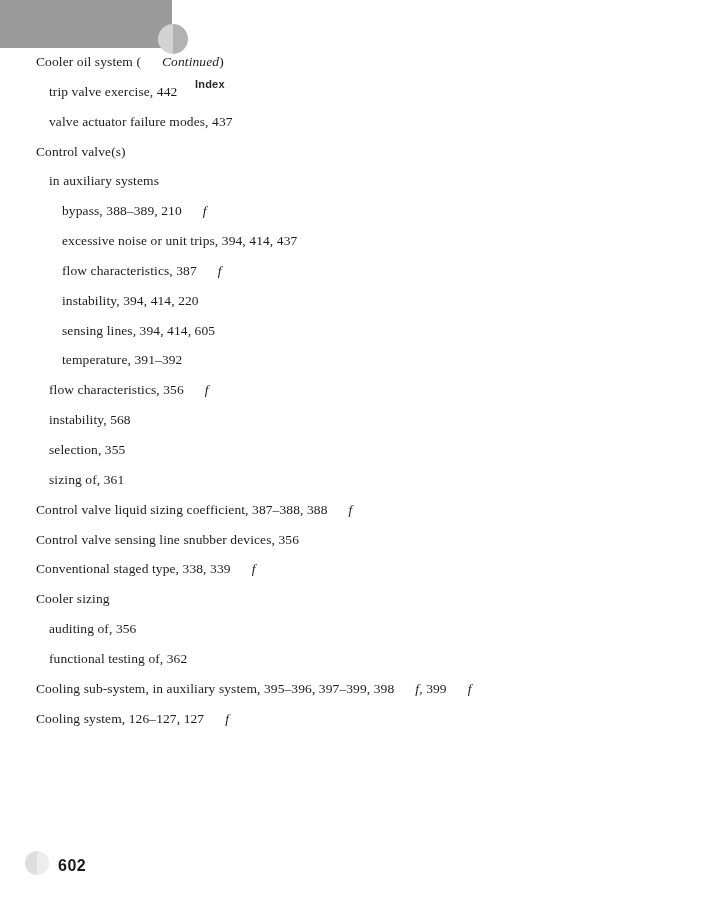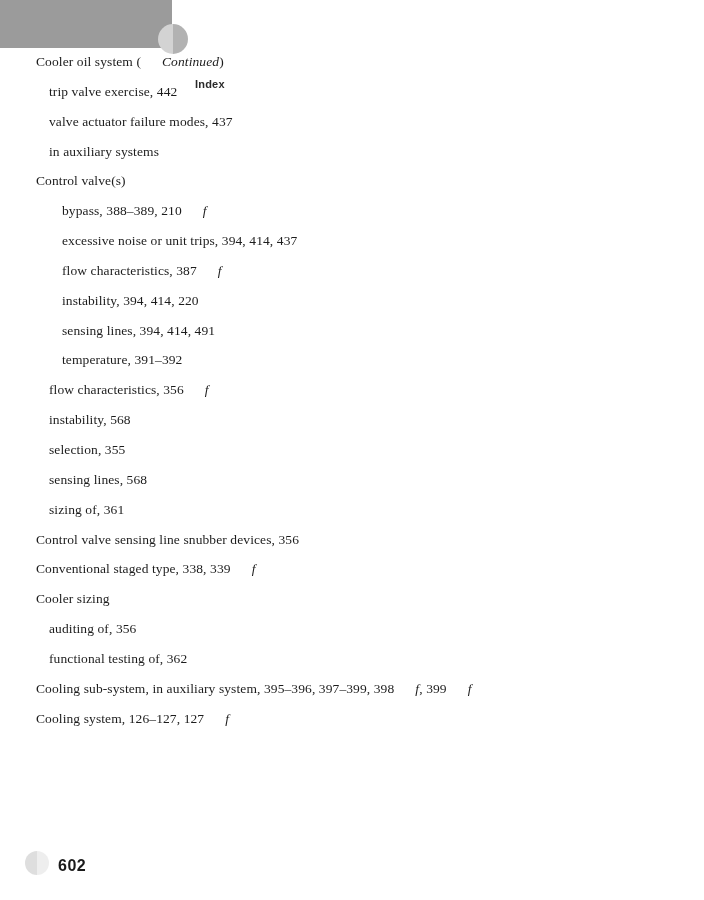--- a/index.html
+++ b/index.html
@@ -84,33 +84,33 @@
 <div class="page">
 
   <div class="header-box"></div>
   <div class="header-circle"></div>
   <div class="header-title">Index</div>
 
   <div class="index-list" id="index-list">
       <div class="index-entry level-0"><span class="seg-plain">Cooler oil system (</span><span class="seg-italic">Continued</span><span class="seg-plain">)</span></div>
       <div class="index-entry level-1"><span class="seg-plain">trip valve exercise, 442</span></div>
       <div class="index-entry level-1"><span class="seg-plain">valve actuator failure modes, 437</span></div>
+      <div class="index-entry level-0"><span class="seg-plain">Control valve(s)</span></div>
       <div class="index-entry level-1"><span class="seg-plain">in auxiliary systems</span></div>
-      <div class="index-entry level-0"><span class="seg-plain">Control valve(s)</span></div>
       <div class="index-entry level-2"><span class="seg-plain">bypass, 388–389, 210</span><span class="seg-italic">f</span></div>
       <div class="index-entry level-2"><span class="seg-plain">excessive noise or unit trips, 394, 414, 437</span></div>
       <div class="index-entry level-2"><span class="seg-plain">flow characteristics, 387</span><span class="seg-italic">f</span></div>
       <div class="index-entry level-2"><span class="seg-plain">instability, 394, 414, 220</span></div>
-      <div class="index-entry level-2"><span class="seg-plain">sensing lines, 394, 414, 491</span></div>
+      <div class="index-entry level-2"><span class="seg-plain">sensing lines, 394, 414, 605</span></div>
       <div class="index-entry level-2"><span class="seg-plain">temperature, 391–392</span></div>
       <div class="index-entry level-1"><span class="seg-plain">flow characteristics, 356</span><span class="seg-italic">f</span></div>
       <div class="index-entry level-1"><span class="seg-plain">instability, 568</span></div>
       <div class="index-entry level-1"><span class="seg-plain">selection, 355</span></div>
-      <div class="index-entry level-1"><span class="seg-plain">sensing lines, 568</span></div>
       <div class="index-entry level-1"><span class="seg-plain">sizing of, 361</span></div>
+      <div class="index-entry level-0"><span class="seg-plain">Control valve liquid sizing coefficient, 387–388, 388</span><span class="seg-italic">f</span></div>
       <div class="index-entry level-0"><span class="seg-plain">Control valve sensing line snubber devices, 356</span></div>
       <div class="index-entry level-0"><span class="seg-plain">Conventional staged type, 338, 339</span><span class="seg-italic">f</span></div>
       <div class="index-entry level-0"><span class="seg-plain">Cooler sizing</span></div>
       <div class="index-entry level-1"><span class="seg-plain">auditing of, 356</span></div>
       <div class="index-entry level-1"><span class="seg-plain">functional testing of, 362</span></div>
       <div class="index-entry level-0"><span class="seg-plain">Cooling sub-system, in auxiliary system, 395–396, 397–399, 398</span><span class="seg-italic">f</span><span class="seg-plain">, 399</span><span class="seg-italic">f</span></div>
       <div class="index-entry level-0"><span class="seg-plain">Cooling system, 126–127, 127</span><span class="seg-italic">f</span></div>
     </div>
 
   <div class="footer-circle"></div>

